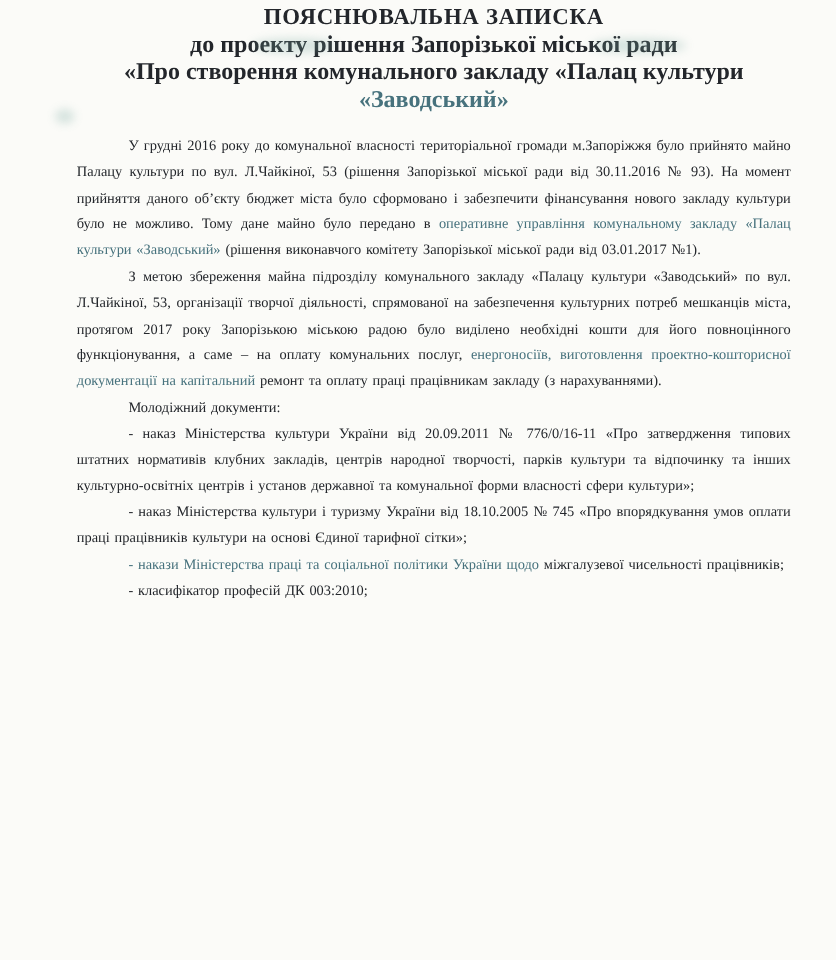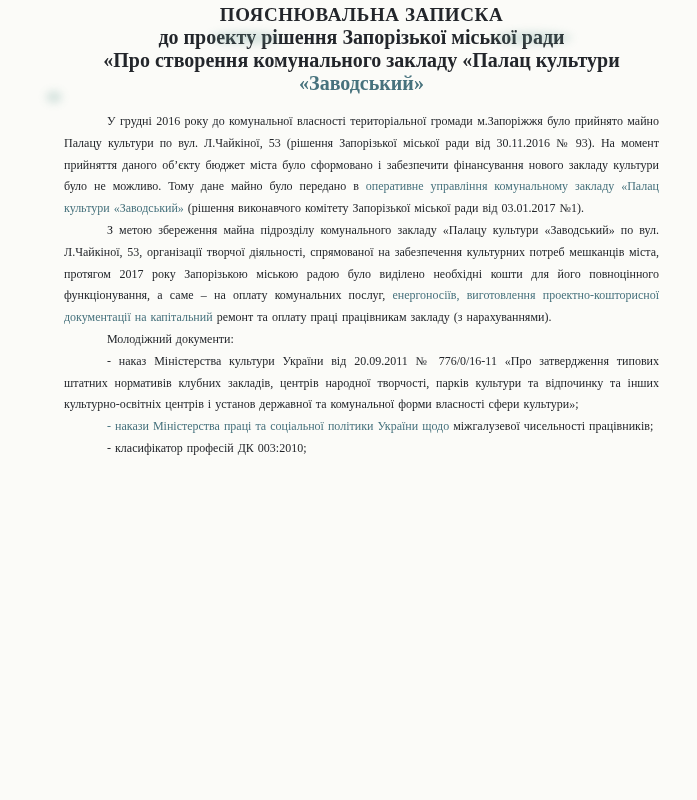--- a/index.html
+++ b/index.html
@@ -77,19 +77,20 @@
 
     <p class="para"><span>У грудні 2016 року до комунальної власності територіальної громади м.Запоріжжя було прийнято майно Палацу культури по вул. Л.Чайкіної, 53 (рішення Запорізької міської ради від 30.11.2016 № 93). На момент прийняття даного об’єкту бюджет міста було сформовано і забезпечити фінансування нового закладу культури було не можливо. Тому дане майно було передано в </span><span class="tint">оперативне управління комунальному закладу «Палац культури «Заводський» </span><span>(рішення виконавчого комітету Запорізької міської ради від 03.01.2017 №1).</span></p>
 
     <p class="para"><span>З метою збереження майна підрозділу комунального закладу «Палацу культури «Заводський» по вул. Л.Чайкіної, 53, організації творчої діяльності, спрямованої на забезпечення культурних потреб мешканців міста, протягом 2017 року Запорізькою міською радою було виділено необхідні кошти для його повноцінного функціонування, а саме – на оплату комунальних послуг, </span><span class="tint">енергоносіїв, виготовлення проектно-кошторисної документації на капітальний </span><span>ремонт та оплату праці працівникам закладу (з нарахуваннями).</span></p>
 
 
     <p class="para">Молодіжний документи:</p>
 
     <p class="para">- наказ Міністерства культури України від 20.09.2011 № 776/0/16-11 «Про затвердження типових штатних нормативів клубних закладів, центрів народної творчості, парків культури та відпочинку та інших культурно-освітніх центрів і установ державної та комунальної форми власності сфери культури»;</p>
 
+    <p class="para">- наказ Міністерства культури і туризму України від 18.10.2005 № 745 «Про впорядкування умов оплати праці працівників культури на основі Єдиної тарифної сітки»;</p>
 
     <p class="para"><span class="tint">- накази Міністерства праці та соціальної політики України щодо </span><span>міжгалузевої чисельності працівників;</span></p>
 
     <p class="para">- класифікатор професій ДК 003:2010;</p>
 
   </div>
 </div>
 
 </body></html>

